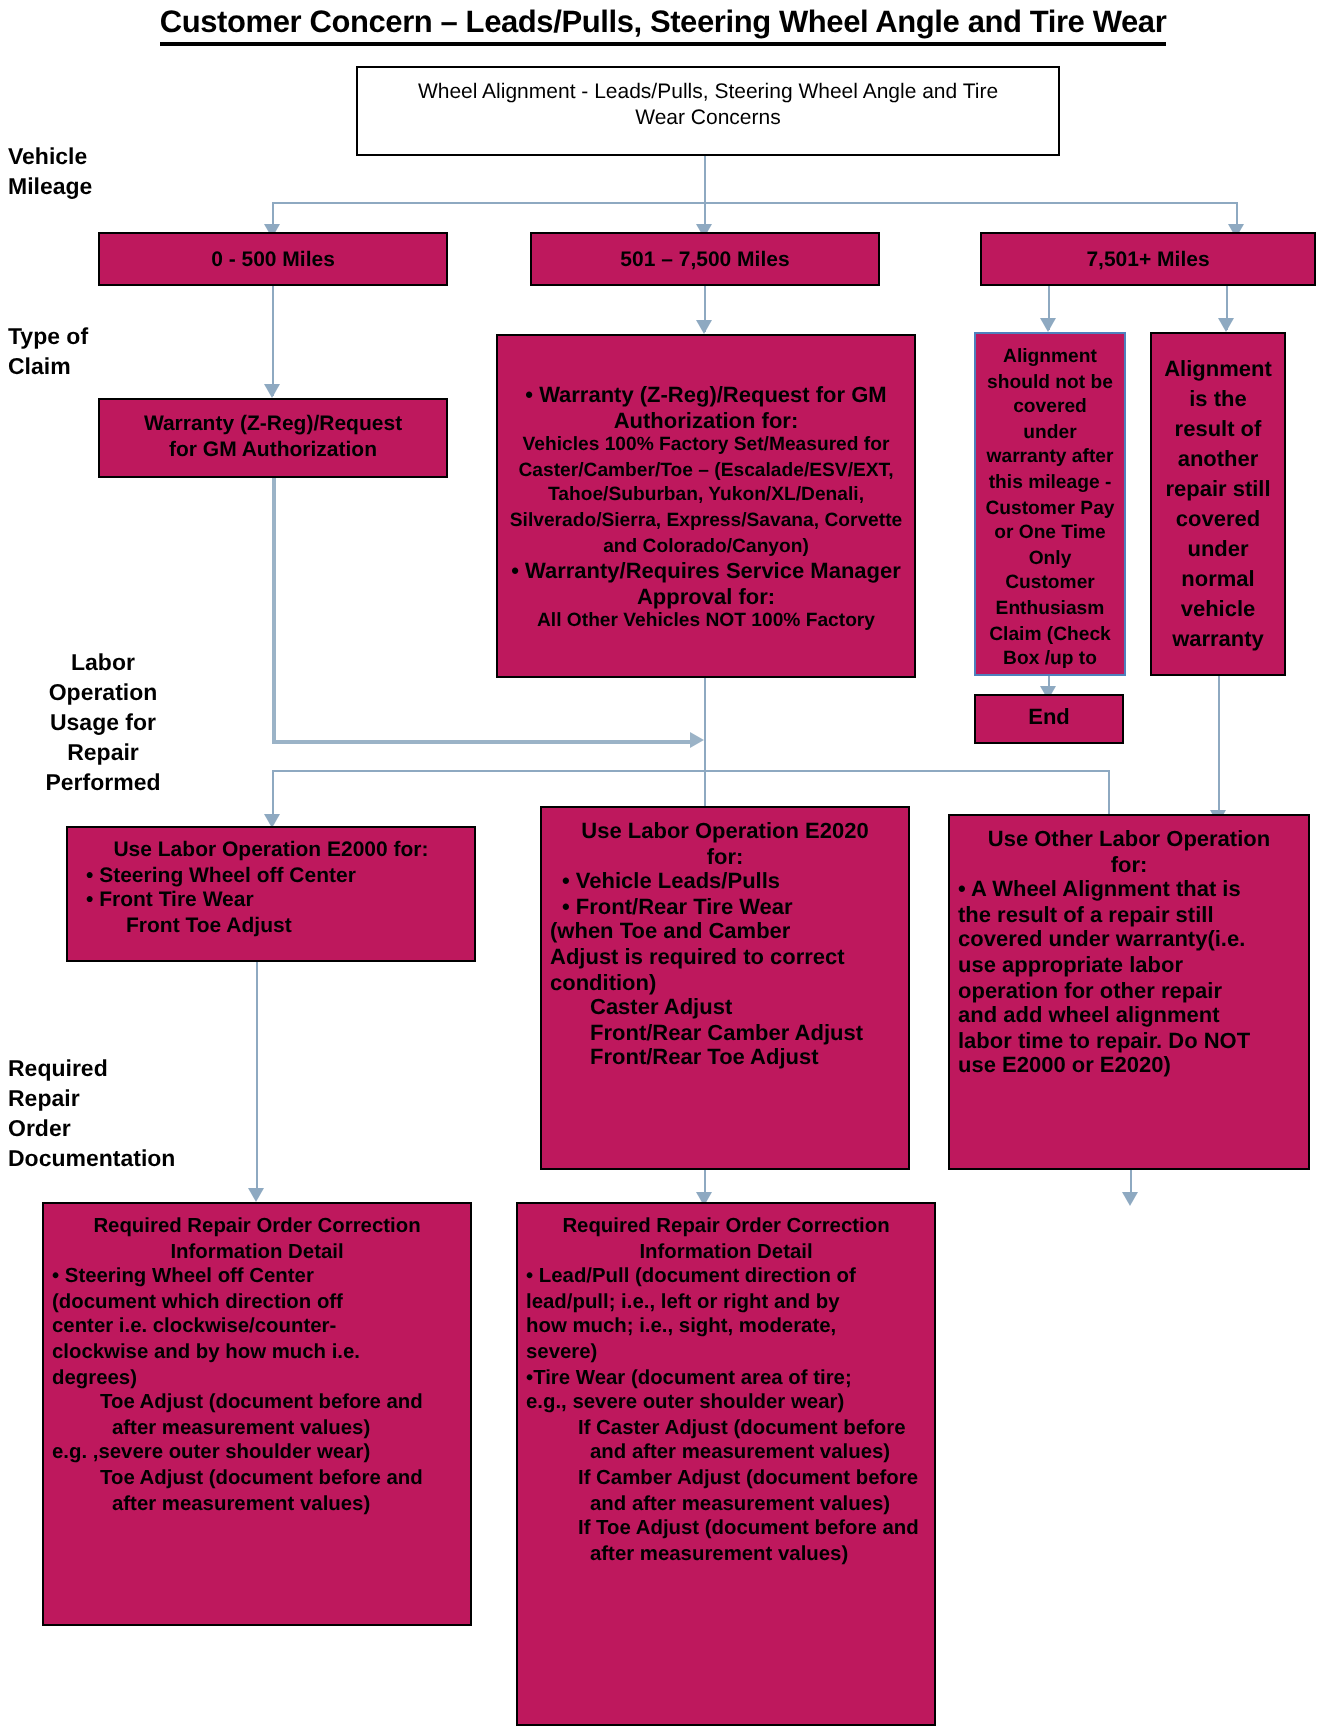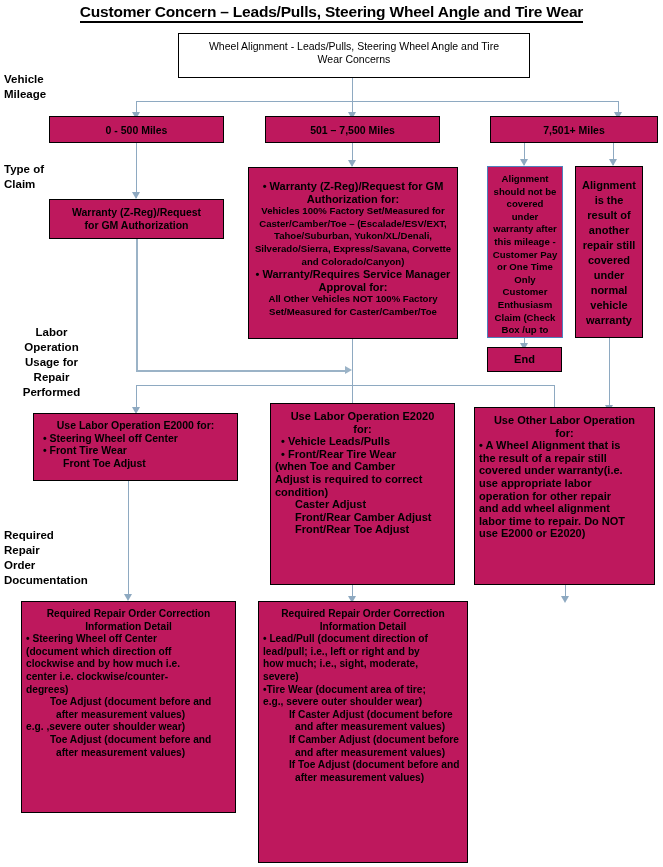--- a/index.html
+++ b/index.html
@@ -193,32 +193,31 @@
   </div>
 
   <div class="box" style="left:49px; top:199px; width:175px; height:40px;">
     <div class="pad" style="padding-top:6px;">
       <span class="ln c bold">Warranty (Z-Reg)/Request</span>
       <span class="ln c bold">for GM  Authorization</span>
     </div>
   </div>
 
   <div class="box" style="left:248px; top:167px; width:210px; height:172px;">
-    <div class="pad" style="padding-top:12px;">
+    <div class="pad" style="padding-top:24px;">
       <span class="ln c bold" style="font-size:11px;">• Warranty (Z-Reg)/Request for GM</span>
       <span class="ln c bold" style="font-size:11px;">Authorization for:</span>
       <span class="ln c bold" style="font-size:9.6px;">Vehicles 100% Factory Set/Measured for</span>
       <span class="ln c bold" style="font-size:9.6px;">Caster/Camber/Toe – (Escalade/ESV/EXT,</span>
       <span class="ln c bold" style="font-size:9.6px;">Tahoe/Suburban, Yukon/XL/Denali,</span>
       <span class="ln c bold" style="font-size:9.6px;">Silverado/Sierra, Express/Savana,  Corvette</span>
       <span class="ln c bold" style="font-size:9.6px;">and Colorado/Canyon)</span>
       <span class="ln c bold" style="font-size:11px;">• Warranty/Requires Service Manager</span>
       <span class="ln c bold" style="font-size:11px;">Approval for:</span>
       <span class="ln c bold" style="font-size:9.6px;">All Other Vehicles NOT 100% Factory</span>
-      <span class="ln c bold" style="font-size:9.6px;">Set/Measured for Caster/Camber/Toe</span>
     </div>
   </div>
 
   <div class="box blueborder" style="left:487px; top:166px; width:76px; height:172px;">
     <div class="pad" style="padding-top:6px;">
       <span class="ln c bold" style="font-size:9.6px;">Alignment</span>
       <span class="ln c bold" style="font-size:9.6px;">should not be</span>
       <span class="ln c bold" style="font-size:9.6px;">covered under</span>
       <span class="ln c bold" style="font-size:9.6px;">warranty after</span>
       <span class="ln c bold" style="font-size:9.6px;">this mileage -</span>
@@ -327,22 +326,22 @@
 
   <div class="vline" style="left:565px; top:585px; height:15px;"></div>
   <div class="arrowdown" style="left:561px; top:596px;"></div>
 
   <div class="box" style="left:21px; top:601px; width:215px; height:212px;">
     <div class="pad" style="padding-top:6px;">
       <span class="ln c bold" style="font-size:10.2px;">Required Repair Order Correction</span>
       <span class="ln c bold" style="font-size:10.2px;">Information Detail</span>
       <span class="ln l bold" style="font-size:10.2px;">•  Steering Wheel off Center</span>
       <span class="ln l bold" style="font-size:10.2px;">(document which direction off</span>
+      <span class="ln l bold" style="font-size:10.2px;">center i.e. clockwise/counter-</span>
       <span class="ln l bold" style="font-size:10.2px;">clockwise and by how much i.e.</span>
-      <span class="ln l bold" style="font-size:10.2px;">center i.e. clockwise/counter-</span>
       <span class="ln l bold" style="font-size:10.2px;">degrees)</span>
       <span class="arw bold" style="font-size:10.2px; padding-left:30px; text-indent:-24px;">
         <span class="g">➤</span><span>Toe Adjust (document before and after measurement values)</span>
       </span>
       <span class="ln l bold" style="font-size:10.2px;">e.g. ,severe outer shoulder wear)</span>
       <span class="arw bold" style="font-size:10.2px; padding-left:30px; text-indent:-24px;">
         <span class="g">➤</span><span>Toe Adjust (document before and after measurement values)</span>
       </span>
     </div>
   </div>

